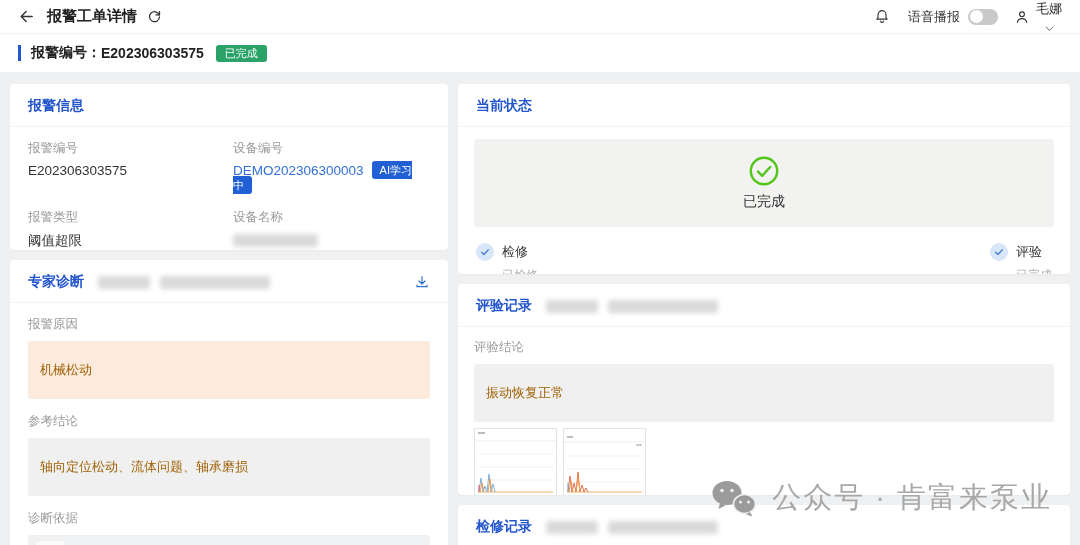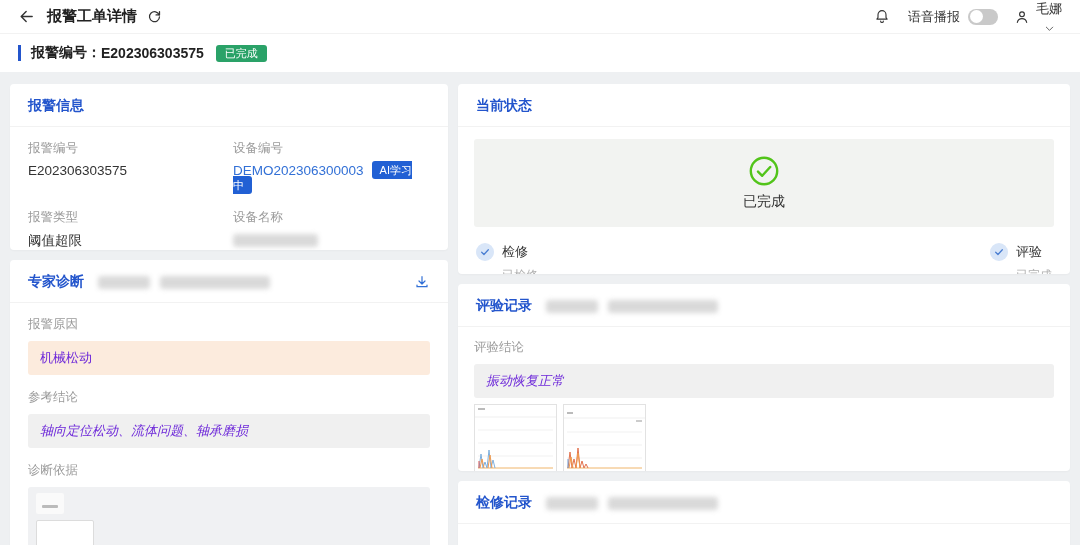--- a/index.html
+++ b/index.html
@@ -75,24 +75,24 @@
   .step-circle {
     width:18px; height:18px; border-radius:50%; background:#d9e6f8;
     display:flex; align-items:center; justify-content:center; flex:none;
   }
   .step-label { font-size:13px; color:#333; line-height:18px; }
   .step-sub { font-size:12px; color:#b0b0b0; margin-top:6px; }
   .step-line { flex:1; height:1px; background:#4d79c9; margin:9px 12px 0; }
   
   .vlabel { color:#9a9a9a; font-size:12.5px; margin-bottom:8px; }
   .vbox {
-    border-radius:3px; padding:8px 12px; font-size:13px; color:#6d28d9; margin-bottom:14px;
+    border-radius:3px; padding:20px 12px; font-size:13px; color:#a16207; margin-bottom:14px;
   }
   .vbox-orange { background:#fcebdd; }
-  .vbox-gray { background:#f0f0f0;font-style:italic; }
+  .vbox-gray { background:#f0f0f0; }
   
   .basis-panel { background:#f0f1f3; border-radius:3px; margin-top:8px; padding:6px 8px; height:120px; }
   .tiny-tag {
     display:inline-block; background:#fafafa; border-radius:2px; padding:3px 6px; margin-bottom:6px;
   }
   .tiny-bar { display:inline-block; width:16px; height:3px; background:#bbb; border-radius:1px; filter:blur(.7px); }
   .doc-thumb {
     width:58px; height:86px; background:#fff; border:1px solid #dcdcdc; border-radius:2px;
     padding:5px 4px; cursor:pointer;
   }
@@ -265,21 +265,21 @@
               </span>
               <span>
                 <div class="step-label">评验</div>
                 <div class="step-sub">已完成</div>
               </span>
             </div>
           </div>
         </div>
       </section>
 
-      <section class="card" style="height:187px;">
+      <section class="card" style="height:211px;">
         <div class="card-header">
           <span class="card-title">评验记录</span>
           <span class="blur-blob bb-h14 w55 ml10"></span>
           <span class="blur-blob bb-h14 w90 ml8"></span>
         </div>
         <div class="card-body" style="padding:12px 16px;">
           <div class="vlabel">评验结论</div>
           <div class="vbox vbox-gray" style="margin-bottom:6px;">振动恢复正常</div>
           <div class="thumb-row">
             <svg class="chart-thumb" width="83" height="74" viewBox="0 0 83 74">
@@ -316,13 +316,26 @@
       <section class="card cut-card" style="height:120px;">
         <div class="card-header">
           <span class="card-title">检修记录</span>
           <span class="blur-blob bb-h14 w55 ml10"></span>
           <span class="blur-blob bb-h14 w90 ml8"></span>
         </div>
       </section>
     </div>
   </main>
 
+  <div class="watermark">
+    <svg width="48" height="38" viewBox="0 0 48 38">
+      <ellipse cx="17" cy="14" rx="14.5" ry="12" fill="#9b9b9b"></ellipse>
+      <path d="M10 24l-1.5 6 7-3.5z" fill="#9b9b9b"></path>
+      <circle cx="12" cy="11.5" r="1.8" fill="#eef0f2"></circle>
+      <circle cx="22" cy="11.5" r="1.8" fill="#eef0f2"></circle>
+      <ellipse cx="34.5" cy="25" rx="11" ry="9.5" fill="#9b9b9b" stroke="#eef0f2" stroke-width="1.6"></ellipse>
+      <path d="M40 33l2.5 4.5-6.5-2.2z" fill="#9b9b9b"></path>
+      <circle cx="30.5" cy="23" r="1.5" fill="#eef0f2"></circle>
+      <circle cx="38.5" cy="23" r="1.5" fill="#eef0f2"></circle>
+    </svg>
+    <span>公众号 · 肯富来泵业</span>
+  </div>
 </div>
 
 </body></html>

